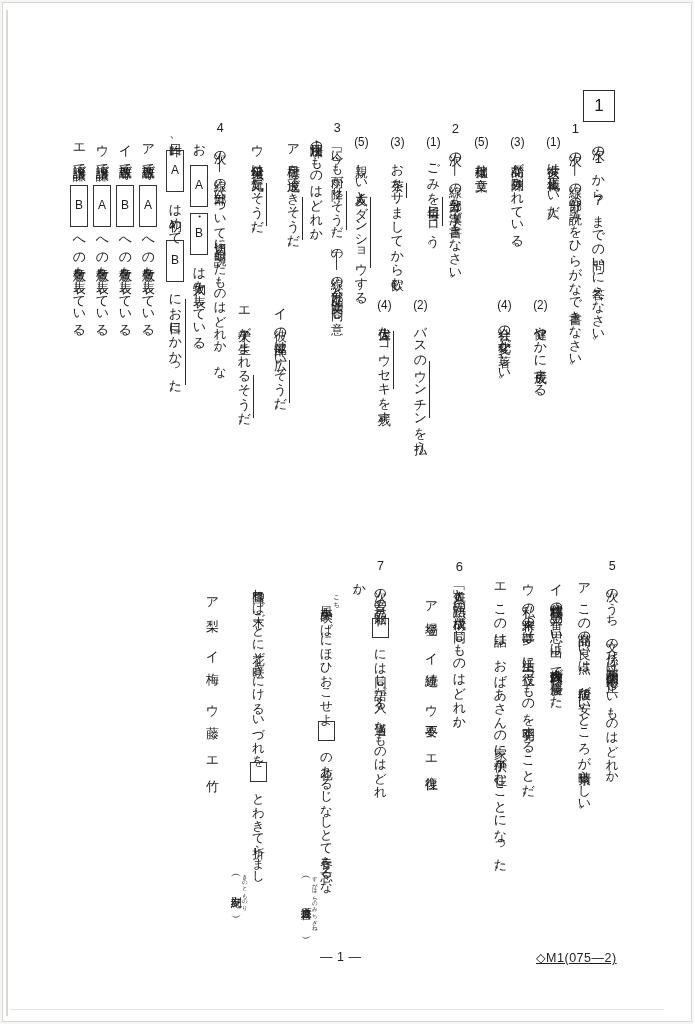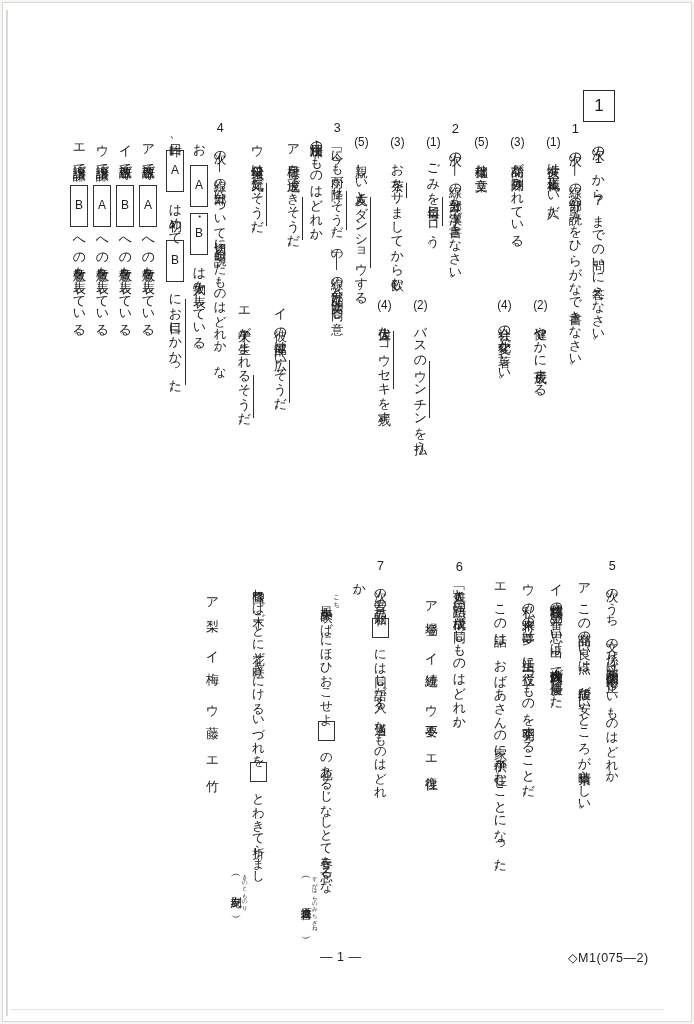--- a/index.html
+++ b/index.html
@@ -190,13 +190,13 @@
   <span>雪降れば木ごとに花ぞ咲きにけるいづれを</span><span class="ebox"></span><span>とわきて折らまし</span>
 </div>
 <div class="vcol attr" style="left:229px;top:870px;">
   <span>（</span><ruby><span>紀友則</span><rt>きのとものり</rt></ruby><span>）</span>
 </div>
 <div class="vcol" style="left:203px;top:588px;">
   <span class="vitem gap32"><span class="lbl">ア</span><span>梨</span></span><span class="vitem gap32"><span class="lbl">イ</span><span>梅</span></span><span class="vitem gap32"><span class="lbl">ウ</span><span>藤</span></span><span class="vitem"><span class="lbl">エ</span><span>竹</span></span>
 </div>
 
 <div class="hfoot" style="left:320px;top:950px;">― 1 ―</div>
-<div class="hfoot" style="left:568px;top:950px;">◇M1(075―2)</div>
+<div class="hfoot" style="left:536px;top:950px;text-decoration:underline;">◇M1(075―2)</div>
 
 </body></html>

